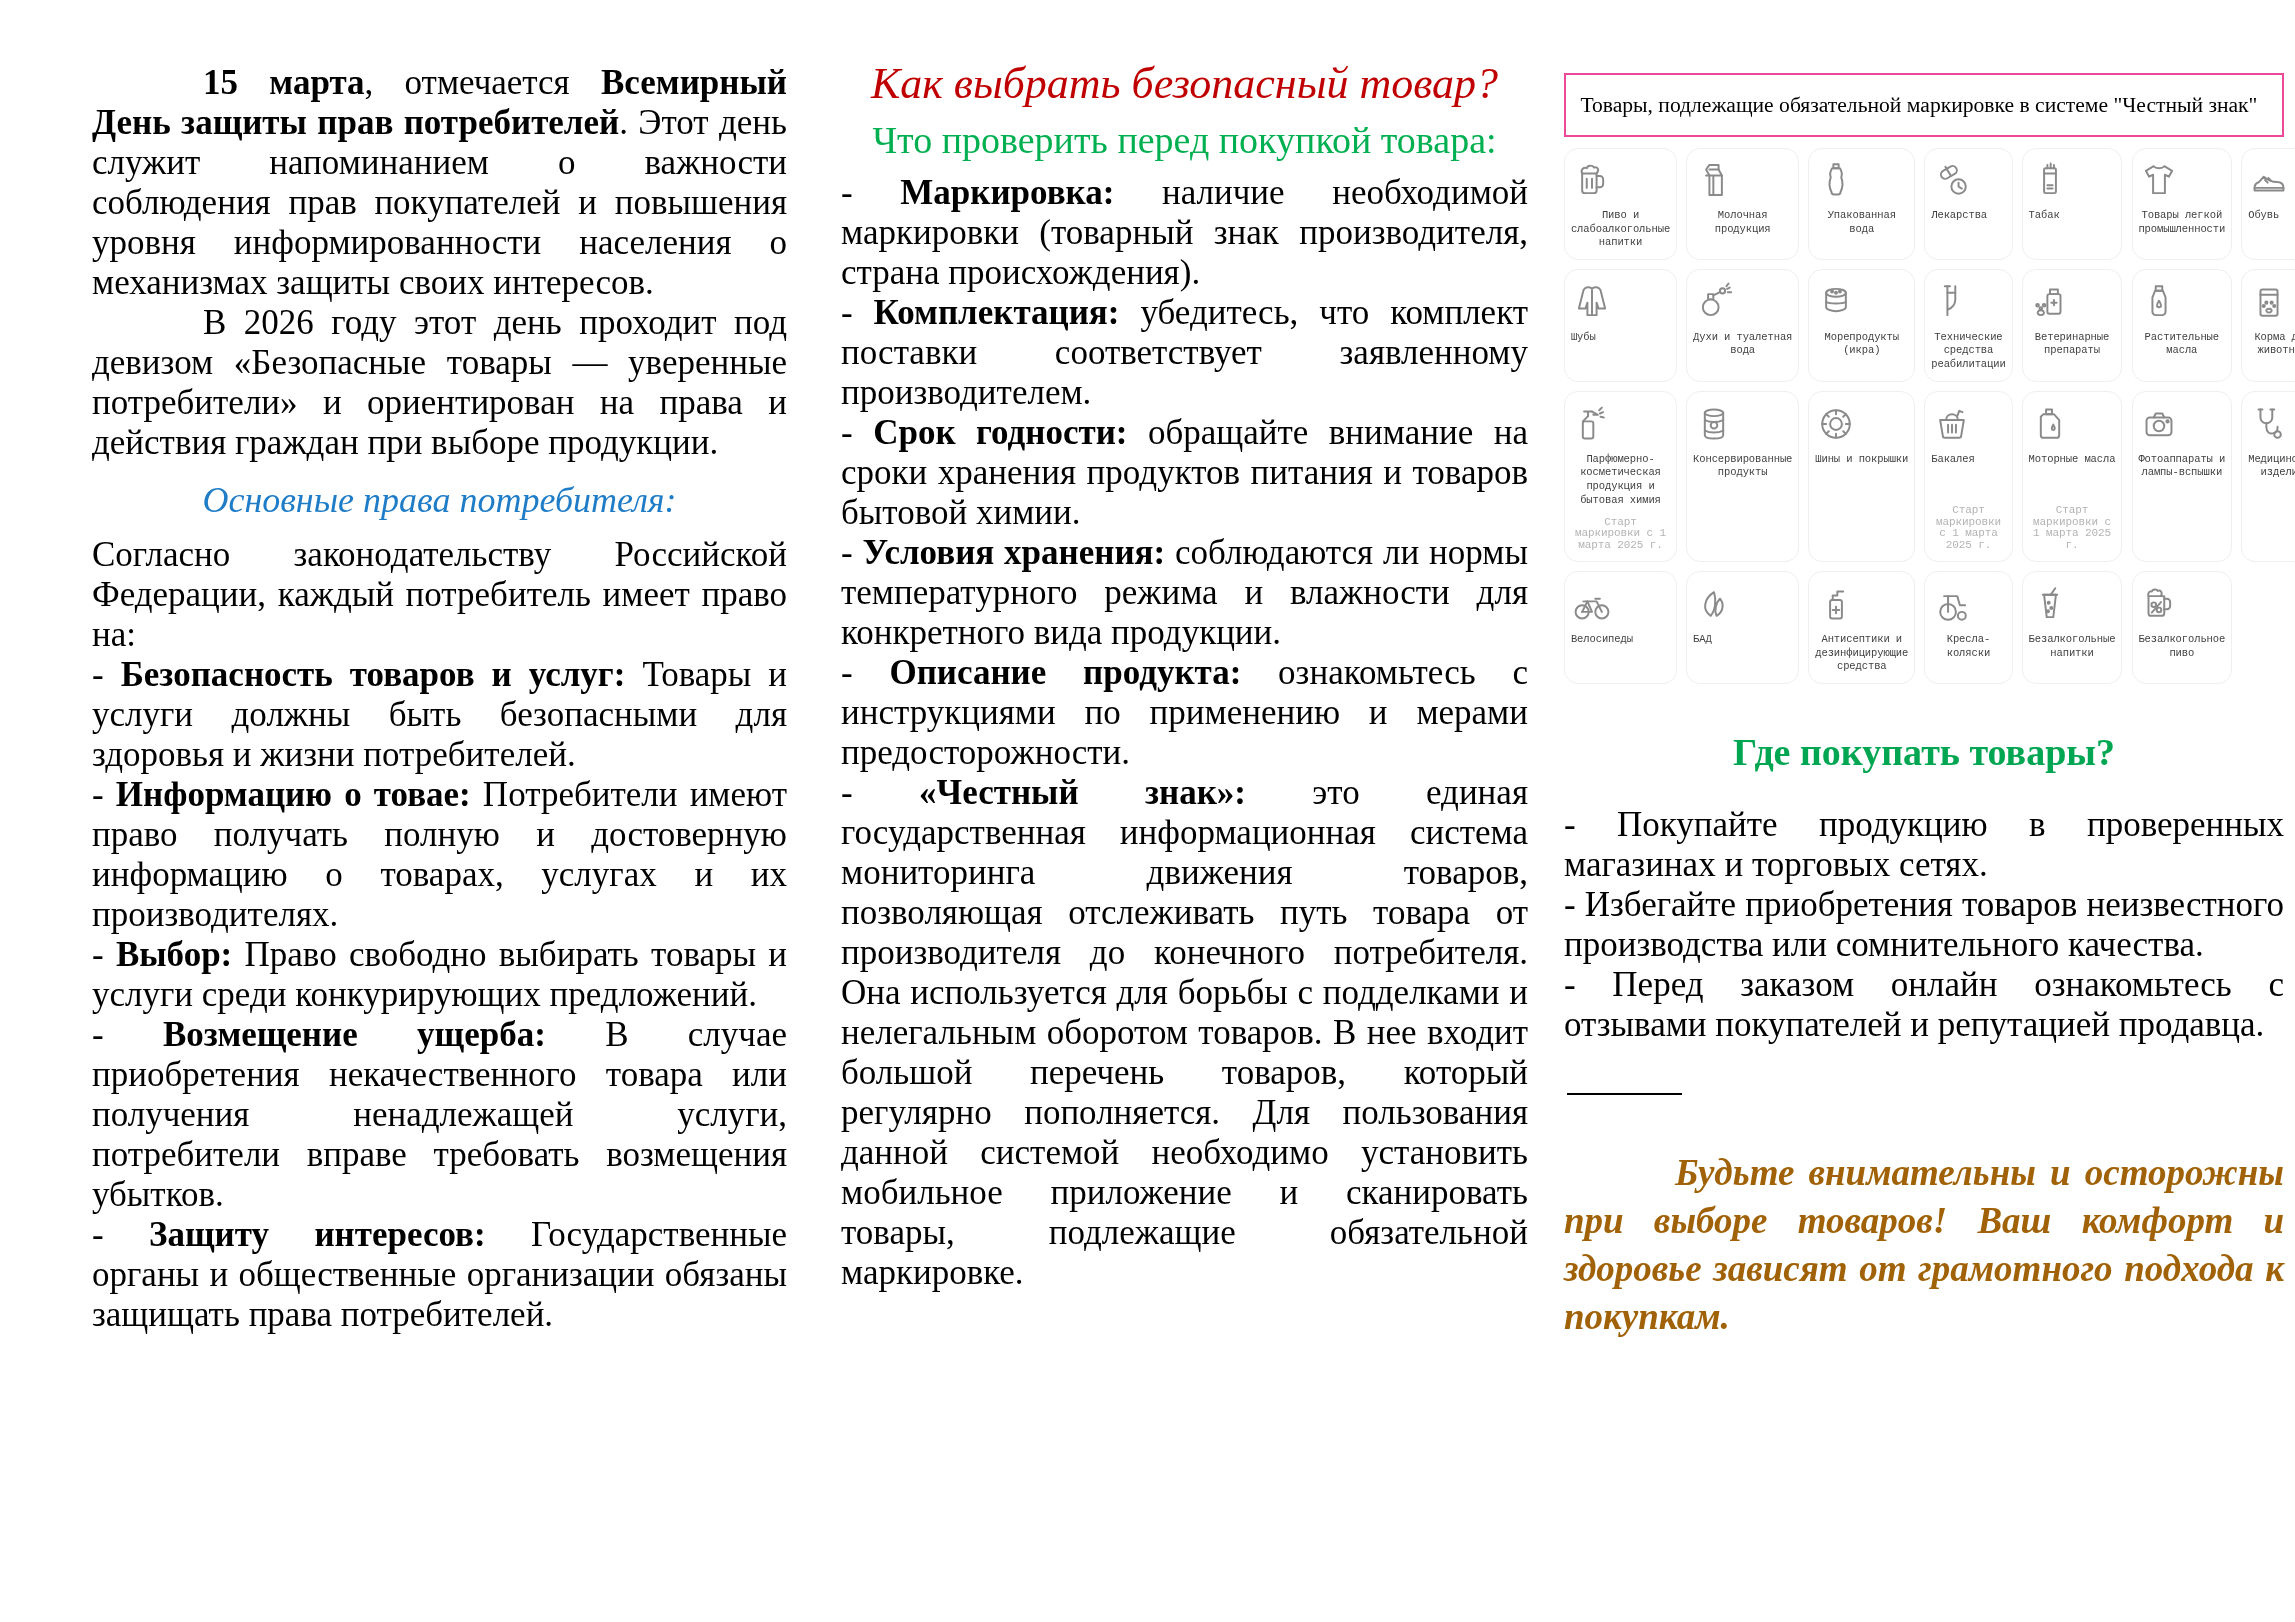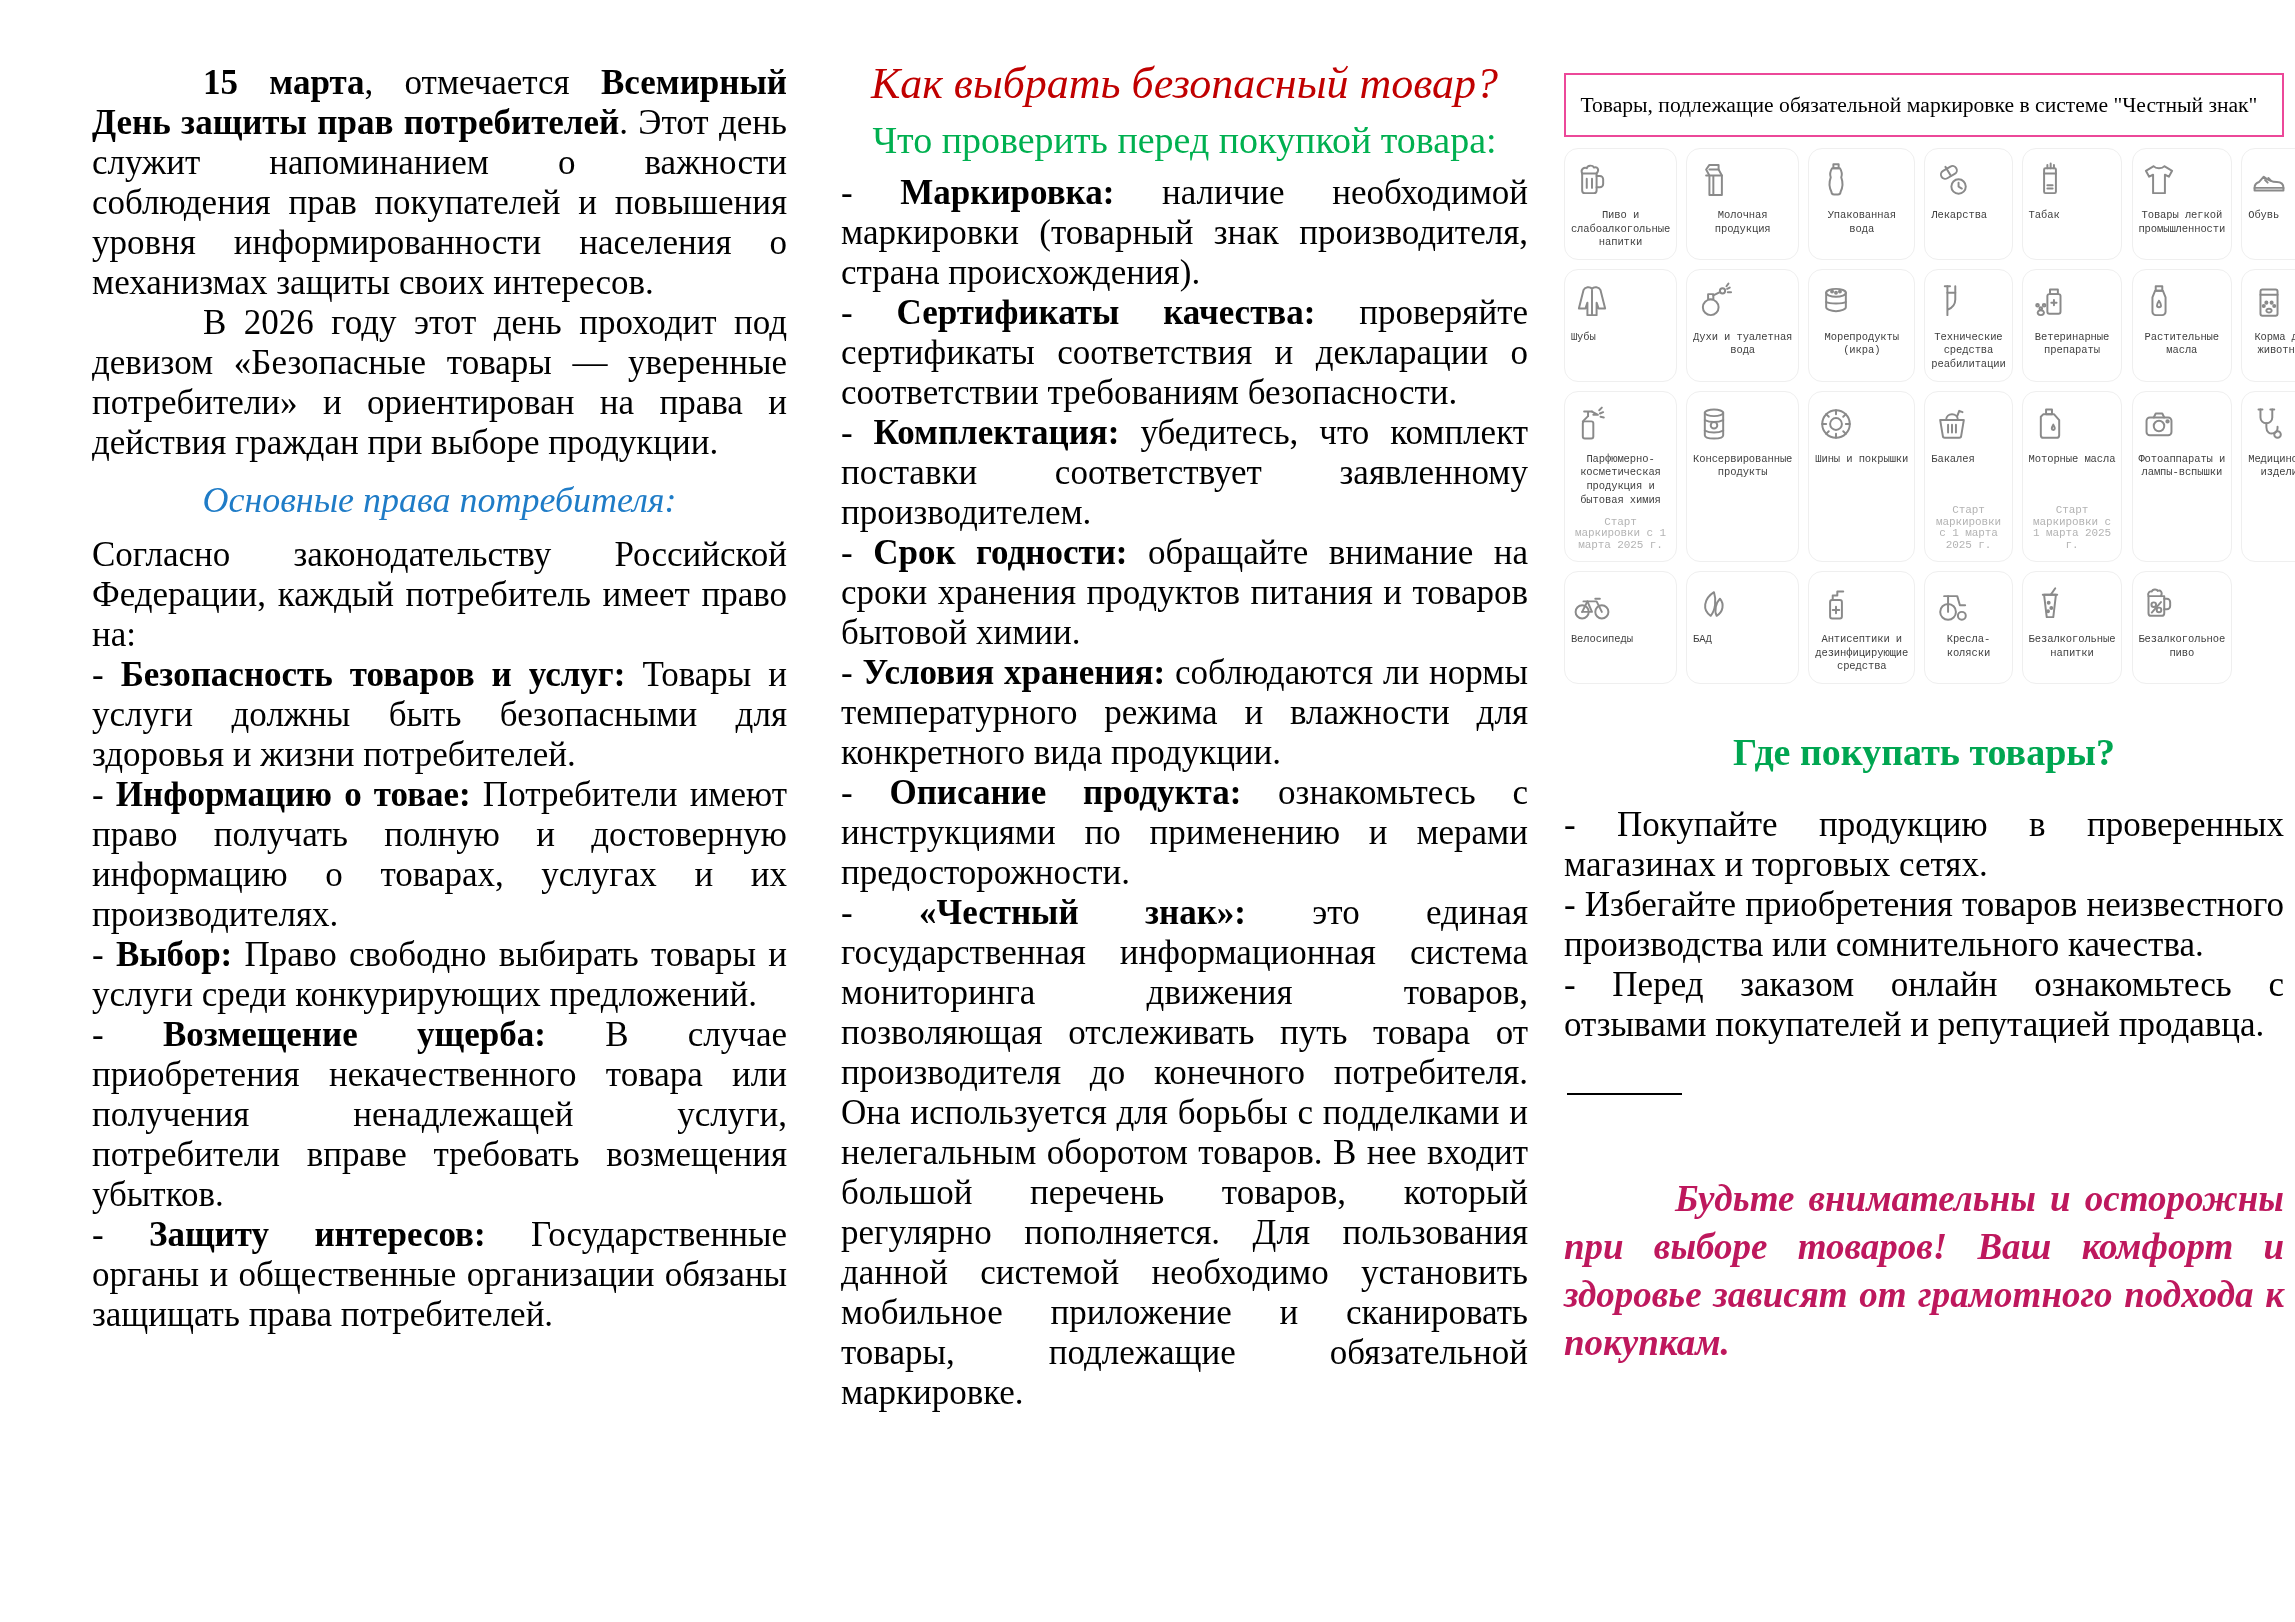--- a/index.html
+++ b/index.html
@@ -9,22 +9,22 @@
   .c1{left:92px;top:63px;width:695px;}
   .c2{left:841px;top:55px;width:687px;}
   .c3{left:1564px;top:73px;width:720px;}
   p{margin:0;text-align:center;}
   .body-text{font-size:35px;line-height:40px;text-align:justify;}
   .indent{text-indent:111px;}
   .h-blue{font-size:36px;line-height:60px;color:#1F7CC7;font-style:italic;margin:6.5px 0 5.2px;}
   .h-red{font-size:44px;line-height:58px;color:#C00000;font-style:italic;}
   .h-green{font-size:38px;line-height:48px;color:#00B050;margin:2.6px 0 9.2px;}
   .h-buy{font-size:38px;line-height:50px;color:#00A651;font-weight:bold;margin:43px 0 27.5px;}
-  .note-final{font-size:37px;line-height:48px;color:#be185d;font-weight:bold;font-style:italic;
-              text-align:justify;text-indent:111px;margin-top:80px;}
+  .note-final{font-size:37px;line-height:48px;color:#a16207;font-weight:bold;font-style:italic;
+              text-align:justify;text-indent:111px;margin-top:54px;}
   .panel-title{border:2px solid #ec4899;padding:17px 14.4px;font-size:21.6px;line-height:26px;color:#000;}
   .grid{margin-top:10.5px;display:grid;grid-template-columns:repeat(7,1fr);gap:9.2px;}
   .card{border:1.3px solid #efefef;border-radius:14px;background:#fff;display:flex;flex-direction:column;
         align-items:flex-start;text-align:center;padding:10.5px 5.9px 9.2px;
         font-family:Liberation Mono, monospace;}
   .card svg{width:42px;height:42px;flex:0 0 auto;color:#8a8a8a;}
   .card-label{margin-top:7.9px;font-size:10.5px;line-height:13.7px;color:#3f3f3f;letter-spacing:-0.1px;}
   .card-note{margin-top:auto;padding-top:9.2px;font-size:11px;line-height:11.8px;color:#b3b3b3;letter-spacing:-0.1px;}
   .divider{width:115px;height:2.6px;background:#000;margin:48px 0 0 2.6px;}
   svg{fill:none;stroke:currentColor;stroke-width:3;stroke-linecap:round;stroke-linejoin:round;}
@@ -46,21 +46,20 @@
         <p class="body-text">- <b>Возмещение ущерба:</b> В случае приобретения некачественного товара или получения ненадлежащей услуги, потребители вправе требовать возмещения убытков.</p>
         <p class="body-text">- <b>Защиту интересов:</b> Государственные органы и общественные организации обязаны защищать права потребителей.</p>
       </div>
   </div>
 
   <div class="col c2">
     <p class="h-red">Как выбрать безопасный товар?</p>
     <p class="h-green">Что проверить перед покупкой товара:</p>
     <div>
         <p class="body-text">- <b>Маркировка:</b> наличие необходимой маркировки (товарный знак производителя, страна происхождения).</p>
-        <p class="body-text">- <b>Сертификаты качества:</b> проверяйте сертификаты соответствия и декларации о соответствии требованиям безопасности.</p>
         <p class="body-text">- <b>Комплектация:</b> убедитесь, что комплект поставки соответствует заявленному производителем.</p>
         <p class="body-text">- <b>Срок годности:</b> обращайте внимание на сроки хранения продуктов питания и товаров бытовой химии.</p>
         <p class="body-text">- <b>Условия хранения:</b> соблюдаются ли нормы температурного режима и влажности для конкретного вида продукции.</p>
         <p class="body-text">- <b>Описание продукта:</b> ознакомьтесь с инструкциями по применению и мерами предосторожности.</p>
         <p class="body-text">- <b>«Честный знак»:</b> это единая государственная информационная система мониторинга движения товаров, позволяющая отслеживать путь товара от производителя до конечного потребителя. Она используется для борьбы с подделками и нелегальным оборотом товаров. В нее входит большой перечень товаров, который регулярно пополняется. Для пользования данной системой необходимо установить мобильное приложение и сканировать товары, подлежащие обязательной маркировке.</p>
       </div>
   </div>
 
   <div class="col c3">
     <div class="panel-title">Товары, подлежащие обязательной маркировке в системе "Честный знак"</div>

